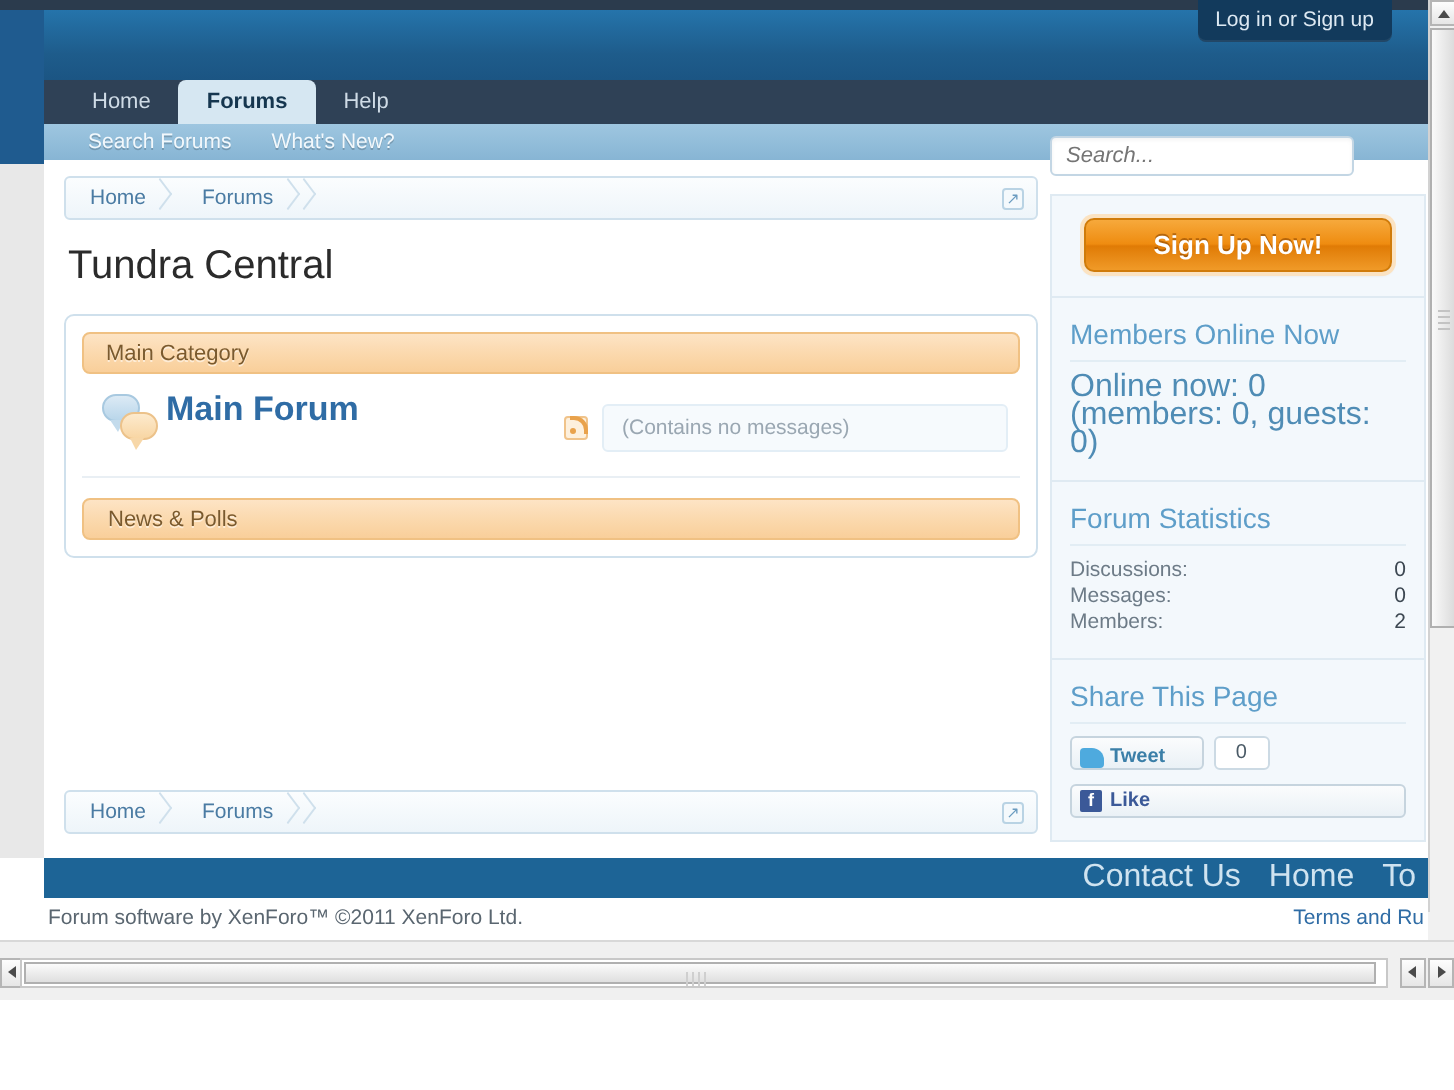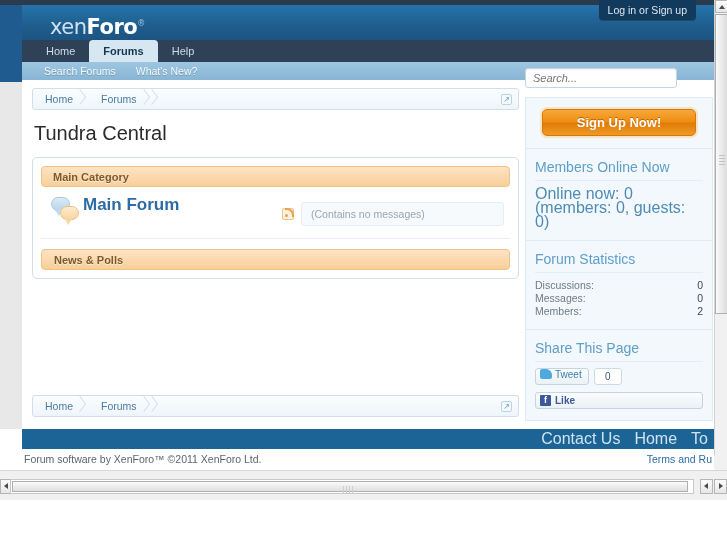--- a/index.html
+++ b/index.html
@@ -141,21 +141,21 @@
 
   
   .nodelist {
     border:1px solid #cfe0ec; border-radius:5px;
     background:#ffffff; padding:8px;
   }
   .category {
     background:linear-gradient(#fde4c5 0%, #fbd9ae 50%, #f9cf9a 100%);
     border:1px solid #f0c183; border-radius:4px;
     height:21px; line-height:20px;
-    font-size:11px; color:#7a5a2e; font-weight:bold;
+    font-size:11px; color:#7a5a2e; font-weight:normal;
     padding-left:11px;
     text-shadow:0 1px 0 rgba(255,255,255,.55);
   }
   .forum-row {
     display:flex; align-items:flex-start;
     padding:10px 6px 12px 8px;
     border-bottom:1px solid #e9eff4;
   }
   .forum-icon { width:34px; flex:0 0 34px; position:relative; height:28px; }
   .bubble-a {
@@ -248,24 +248,24 @@
   .sb-text { font-size:16px; color:#4f8cb5; line-height:14px; }
   .stat-row {
     display:flex; justify-content:space-between;
     font-size:10.5px; color:#6d7b87; line-height:13px;
   }
   .stat-row .val { color:#3d4852; }
   .stat-row .val.link { color:#2f6ca5; }
 
   .share-row { display:flex; align-items:center; margin-top:2px; }
   .tweet-btn {
-    display:flex; align-items:flex-start; height:17px;
+    display:flex; align-items:flex-end; height:17px;
     background:linear-gradient(#fbfcfd,#eaf1f6);
     border:1px solid #c6d4de; border-radius:3px;
-    padding:0 6px 0 4px; font-size:10px; color:#3b7fa8; font-weight:normal;
+    padding:0 18px 0 4px; font-size:10px; color:#3b7fa8; font-weight:bold;
   }
   .tw-bird {
     width:12px; height:10px; margin-right:3px;
     background:#4eaade; border-radius:2px 6px 2px 2px;
   }
   .tweet-count {
     margin-left:5px; height:17px; line-height:16px;
     min-width:28px; text-align:center;
     background:#ffffff; border:1px solid #ccdae4; border-radius:3px;
     font-size:10px; color:#4a5a66; padding:0 5px;
@@ -380,23 +380,20 @@
   <div class="viewport">
     <div class="top-strip"></div>
 
     <div class="pagewrap">
 
       <div class="left-gutter-top"></div>
       <div class="left-gutter"></div>
       <div class="left-gutter-bottom"></div>
 
       <div class="header">
-        <div class="logo">
-          <span>xen</span><b>Foro</b><span class="tm">®</span>
-        </div>
         <div class="login-pill">Log in or Sign up</div>
       </div>
 
       <div class="navbar">
         <div class="tabs">
           <div class="tab">Home</div>
           <div class="tab selected">Forums</div>
           <div class="tab">Help</div>
         </div>
       </div>

